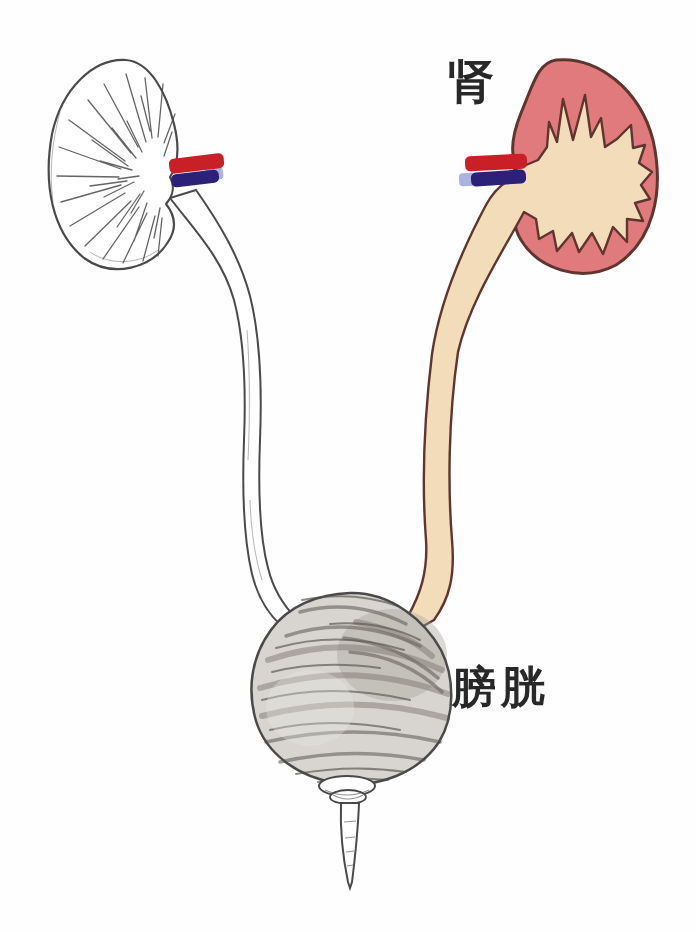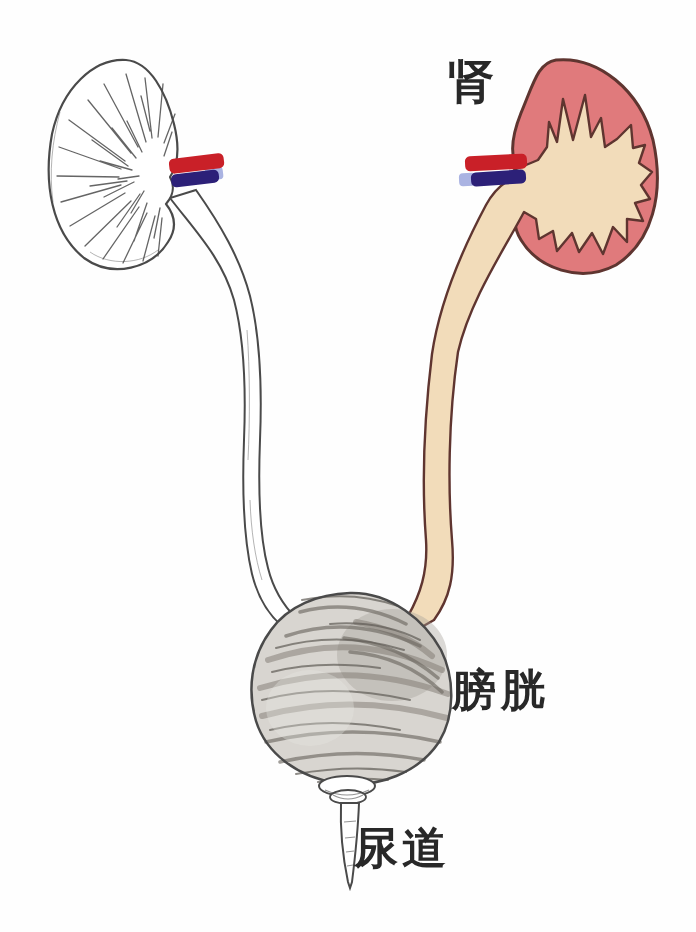--- a/index.html
+++ b/index.html
@@ -14,21 +14,21 @@
   .anat-label{
     position:absolute;
     color:#282828;
     font-weight:600;
     line-height:1;
     white-space:nowrap;
     user-select:none;
   }
   .label-kidney {left:448px;top:58px; font-size:46px;}
   .label-ureter {left:455px;top:391px;font-size:44px;letter-spacing:4px;}
-  .label-bladder{left:452px;top:668px;font-size:44px;letter-spacing:5px;}
+  .label-bladder{left:452px;top:668px;font-size:44px;letter-spacing:5px;font-family:Liberation Mono, monospace;}
   .label-urethra{left:354px;top:826px;font-size:44px;letter-spacing:4px;}
 </style>
 </head>
 <body>
 
 <div class="canvas">
 
   <svg width="696" height="932" viewBox="0 0 696 932">
 
     <g>
@@ -145,15 +145,14 @@
     </g>
     <g stroke="#4a4a4a">
       <path fill="#ffffff" stroke-width="2" stroke-linecap="round" d="M 341,803 C 340,830 343,858 348,882 L 350,888 L 352,882
                C 355,858 358,830 359,803 Z"></path>
       <path fill="none" stroke-width="1" opacity="0.6" d="M 344,822 L 356,821 M 345,838 L 355,837 M 346,852 L 354,851 M 347,866 L 353,865"></path>
     </g>
   </svg>
 
   <div class="anat-label label-kidney">肾</div>
   <div class="anat-label label-bladder">膀胱</div>
-  <div class="anat-label label-urethra">尿道</div>
 
 </div>
 
 </body></html>

